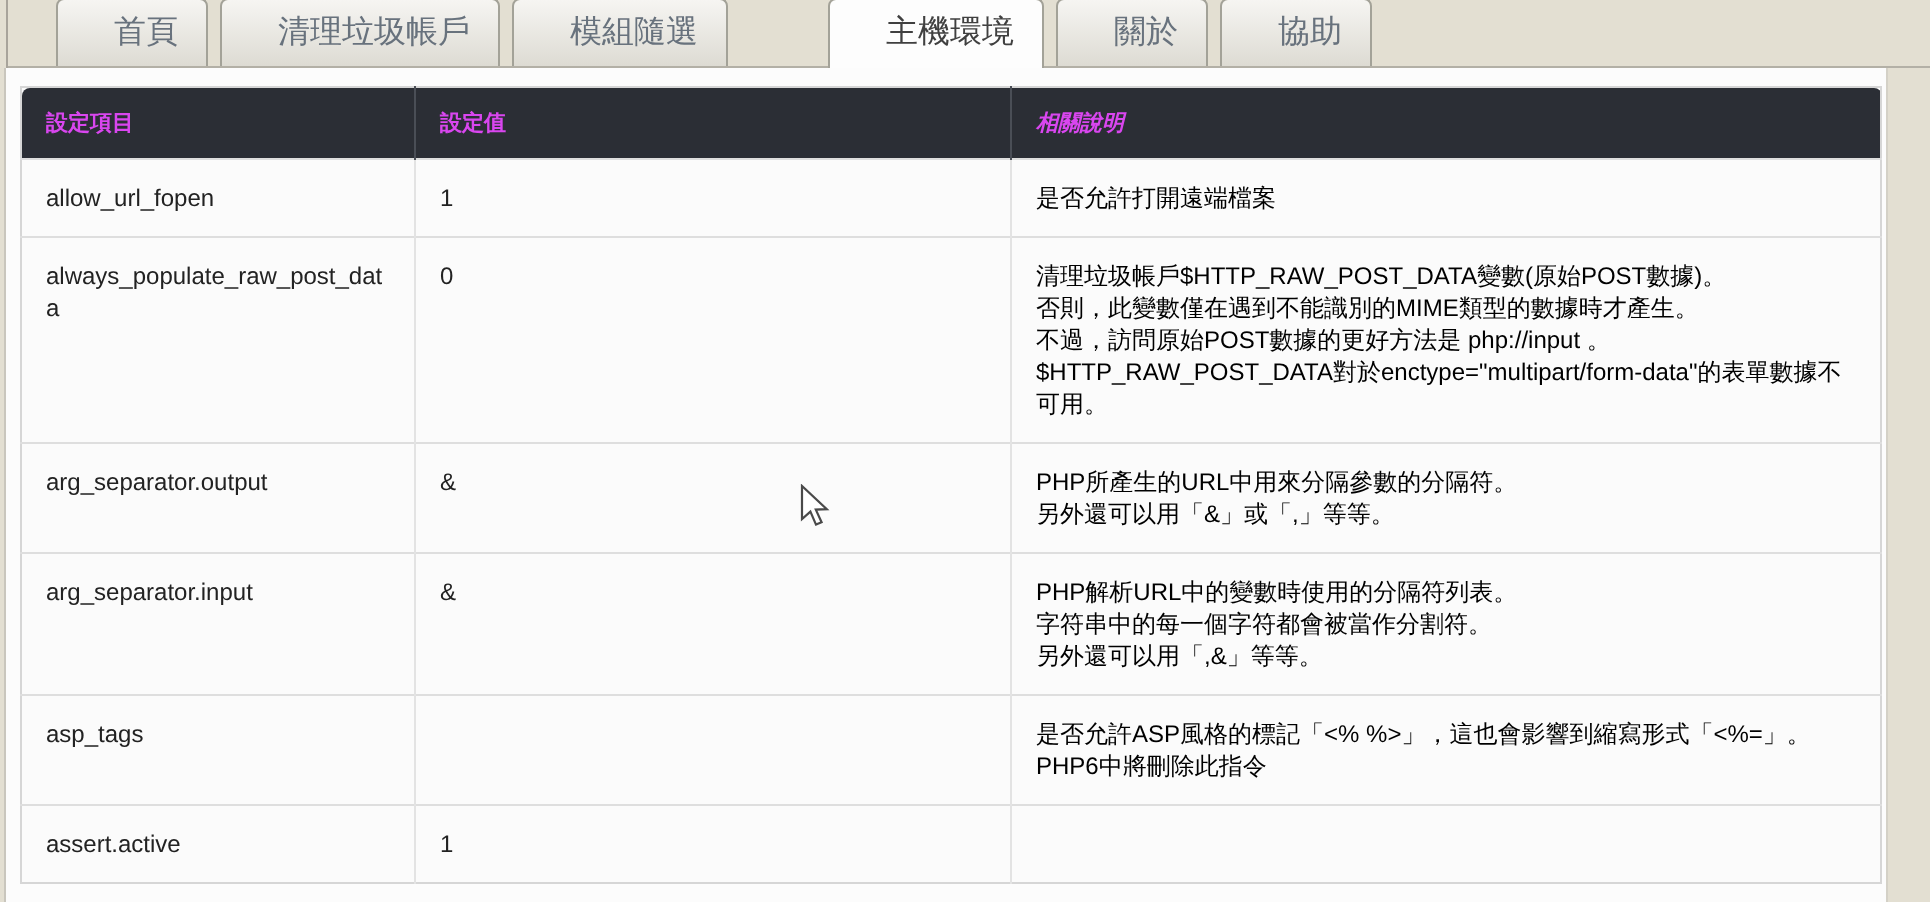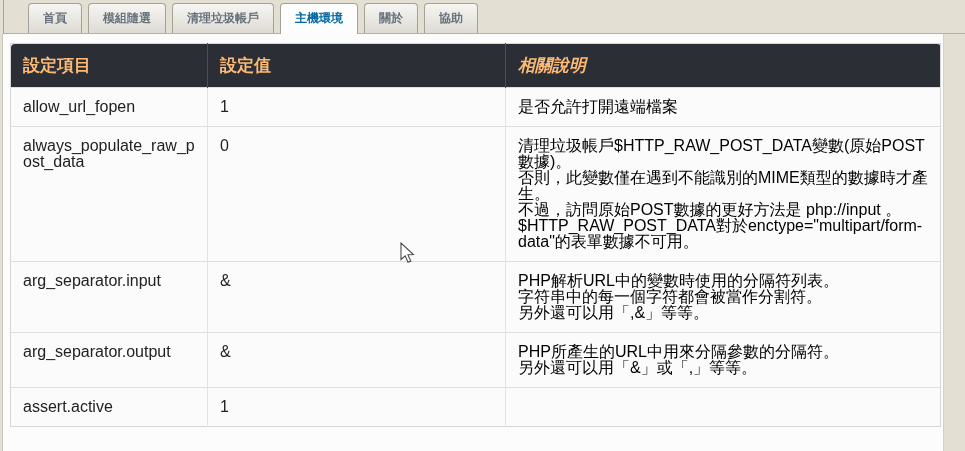--- a/index.html
+++ b/index.html
@@ -17,57 +17,58 @@
   .tabbar {
     position:absolute; left:4px; top:0; right:0; height:34px;
     border-bottom:1px solid #b3b0a6;
     padding:8px 0 0 24px;
     display:flex; align-items:flex-end; gap:6px;
   }
   .tab {
     border:1px solid #a3a298; border-bottom:none;
     border-radius:4px 4px 0 0;
     background:linear-gradient(#f6f5f2,#dddbd3);
-    color:#68727d; font-size:12px; font-weight:bold;
-    padding:6px 14px 6px 14px;
+    color:#68727d; font-size:16px; font-weight:normal;
+    padding:6px 14px 6px 28px;
     cursor:pointer; white-space:nowrap;
     position:relative;
   }
   .tab.active {
     background:#fdfdfd;
-    color:#0369a1;
+    color:#404040;
     margin-bottom:-1px;
     padding-bottom:7px;
     z-index:2;
+    margin-left:44px;
   }
   
   .panel {
     position:absolute; left:2px; top:34px; width:942px; height:417px;
     background:#fcfcfc;
     border-left:1px solid #c9c6bd;
     border-right:1px solid #d4d1c7;
   }
   table.settings {
     position:absolute; left:7px; top:9px; width:931px;
     border-collapse:collapse; table-layout:fixed;
     background:#fbfbfb;
     border:1px solid #d6d6d6;
   }
   table.settings col.c1 { width:197px; }
   table.settings col.c2 { width:298px; }
   thead th {
-    background:#2b2e35; color:#fdba74;
-    font-size:17px; font-weight:bold; text-align:left;
+    background:#2b2e35; color:#d946ef;
+    font-size:11px; font-weight:bold; text-align:left;
     padding:10px 12px;
     border-right:1px solid #4a4e56;
   }
   thead th:first-child { border-top-left-radius:4px; }
   thead th:last-child  { border-top-right-radius:4px; border-right:none;font-style:italic; }
   tbody td {
-    font-size:16px; color:#222;
+    font-size:12px; color:#222;
     vertical-align:top;
     padding:11px 12px;
     border-top:1px solid #dedede;
     border-right:1px solid #e3e3e3;
     line-height:16px;
     word-wrap:break-word;
   }
   tbody td:last-child { border-right:none; }
   .desc-line { line-height:16px; color:#000000; }
   
@@ -76,22 +77,22 @@
     z-index:9; pointer-events:none;
   }
 </style>
 </head>
 <body>
 
 <div class="window-edge"></div>
 
 <div class="tabbar">
     <div class="tab">首頁</div>
+    <div class="tab">清理垃圾帳戶</div>
     <div class="tab">模組隨選</div>
-    <div class="tab">清理垃圾帳戶</div>
     <div class="tab active">主機環境</div>
     <div class="tab">關於</div>
     <div class="tab">協助</div>
   </div>
 
 <div class="panel">
   <table class="settings">
     <colgroup>
         <col class="c1">
         <col class="c2">
@@ -116,34 +117,42 @@
           <td>always_populate_raw_post_data</td>
           <td>0</td>
           <td>
             <div class="desc-line">清理垃圾帳戶$HTTP_RAW_POST_DATA變數(原始POST數據)。</div>
             <div class="desc-line">否則，此變數僅在遇到不能識別的MIME類型的數據時才產生。</div>
             <div class="desc-line">不過，訪問原始POST數據的更好方法是 php://input 。</div>
             <div class="desc-line">$HTTP_RAW_POST_DATA對於enctype="multipart/form-data"的表單數據不可用。</div>
           </td>
         </tr>
         <tr>
+          <td>arg_separator.output</td>
+          <td>&amp;</td>
+          <td>
+            <div class="desc-line">PHP所產生的URL中用來分隔參數的分隔符。</div>
+            <div class="desc-line">另外還可以用「&amp;」或「,」等等。</div>
+          </td>
+        </tr>
+        <tr>
           <td>arg_separator.input</td>
           <td>&amp;</td>
           <td>
             <div class="desc-line">PHP解析URL中的變數時使用的分隔符列表。</div>
             <div class="desc-line">字符串中的每一個字符都會被當作分割符。</div>
             <div class="desc-line">另外還可以用「,&amp;」等等。</div>
           </td>
         </tr>
         <tr>
-          <td>arg_separator.output</td>
-          <td>&amp;</td>
+          <td>asp_tags</td>
+          <td></td>
           <td>
-            <div class="desc-line">PHP所產生的URL中用來分隔參數的分隔符。</div>
-            <div class="desc-line">另外還可以用「&amp;」或「,」等等。</div>
+            <div class="desc-line">是否允許ASP風格的標記「&lt;% %&gt;」，這也會影響到縮寫形式「&lt;%=」。</div>
+            <div class="desc-line">PHP6中將刪除此指令</div>
           </td>
         </tr>
         <tr>
           <td>assert.active</td>
           <td>1</td>
           <td></td>
         </tr>
       </tbody>
   </table>
 </div>

